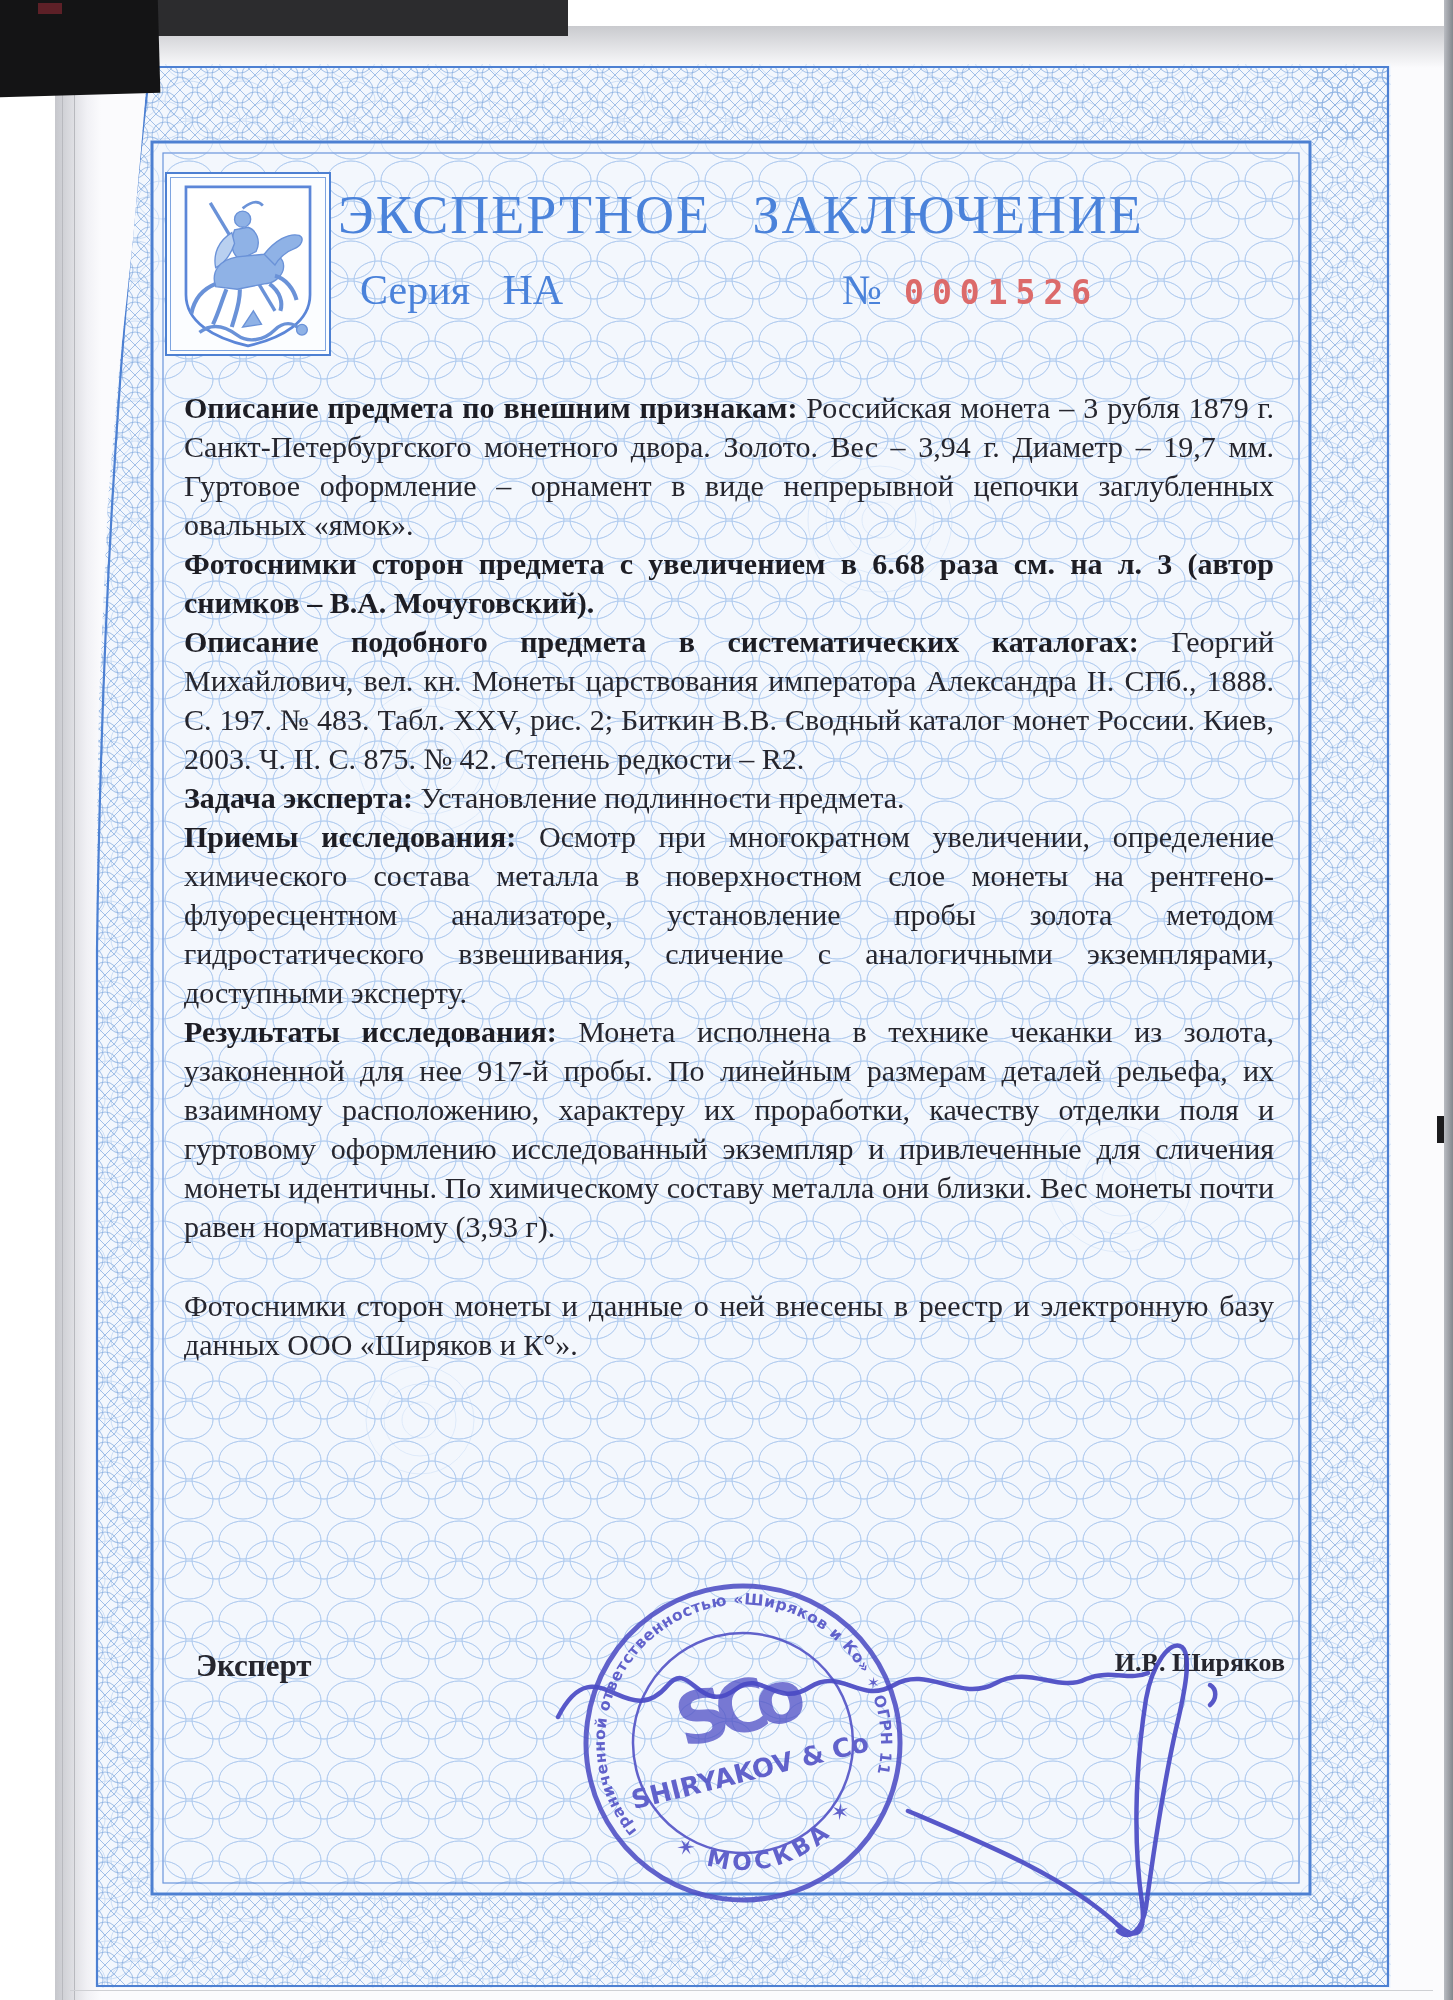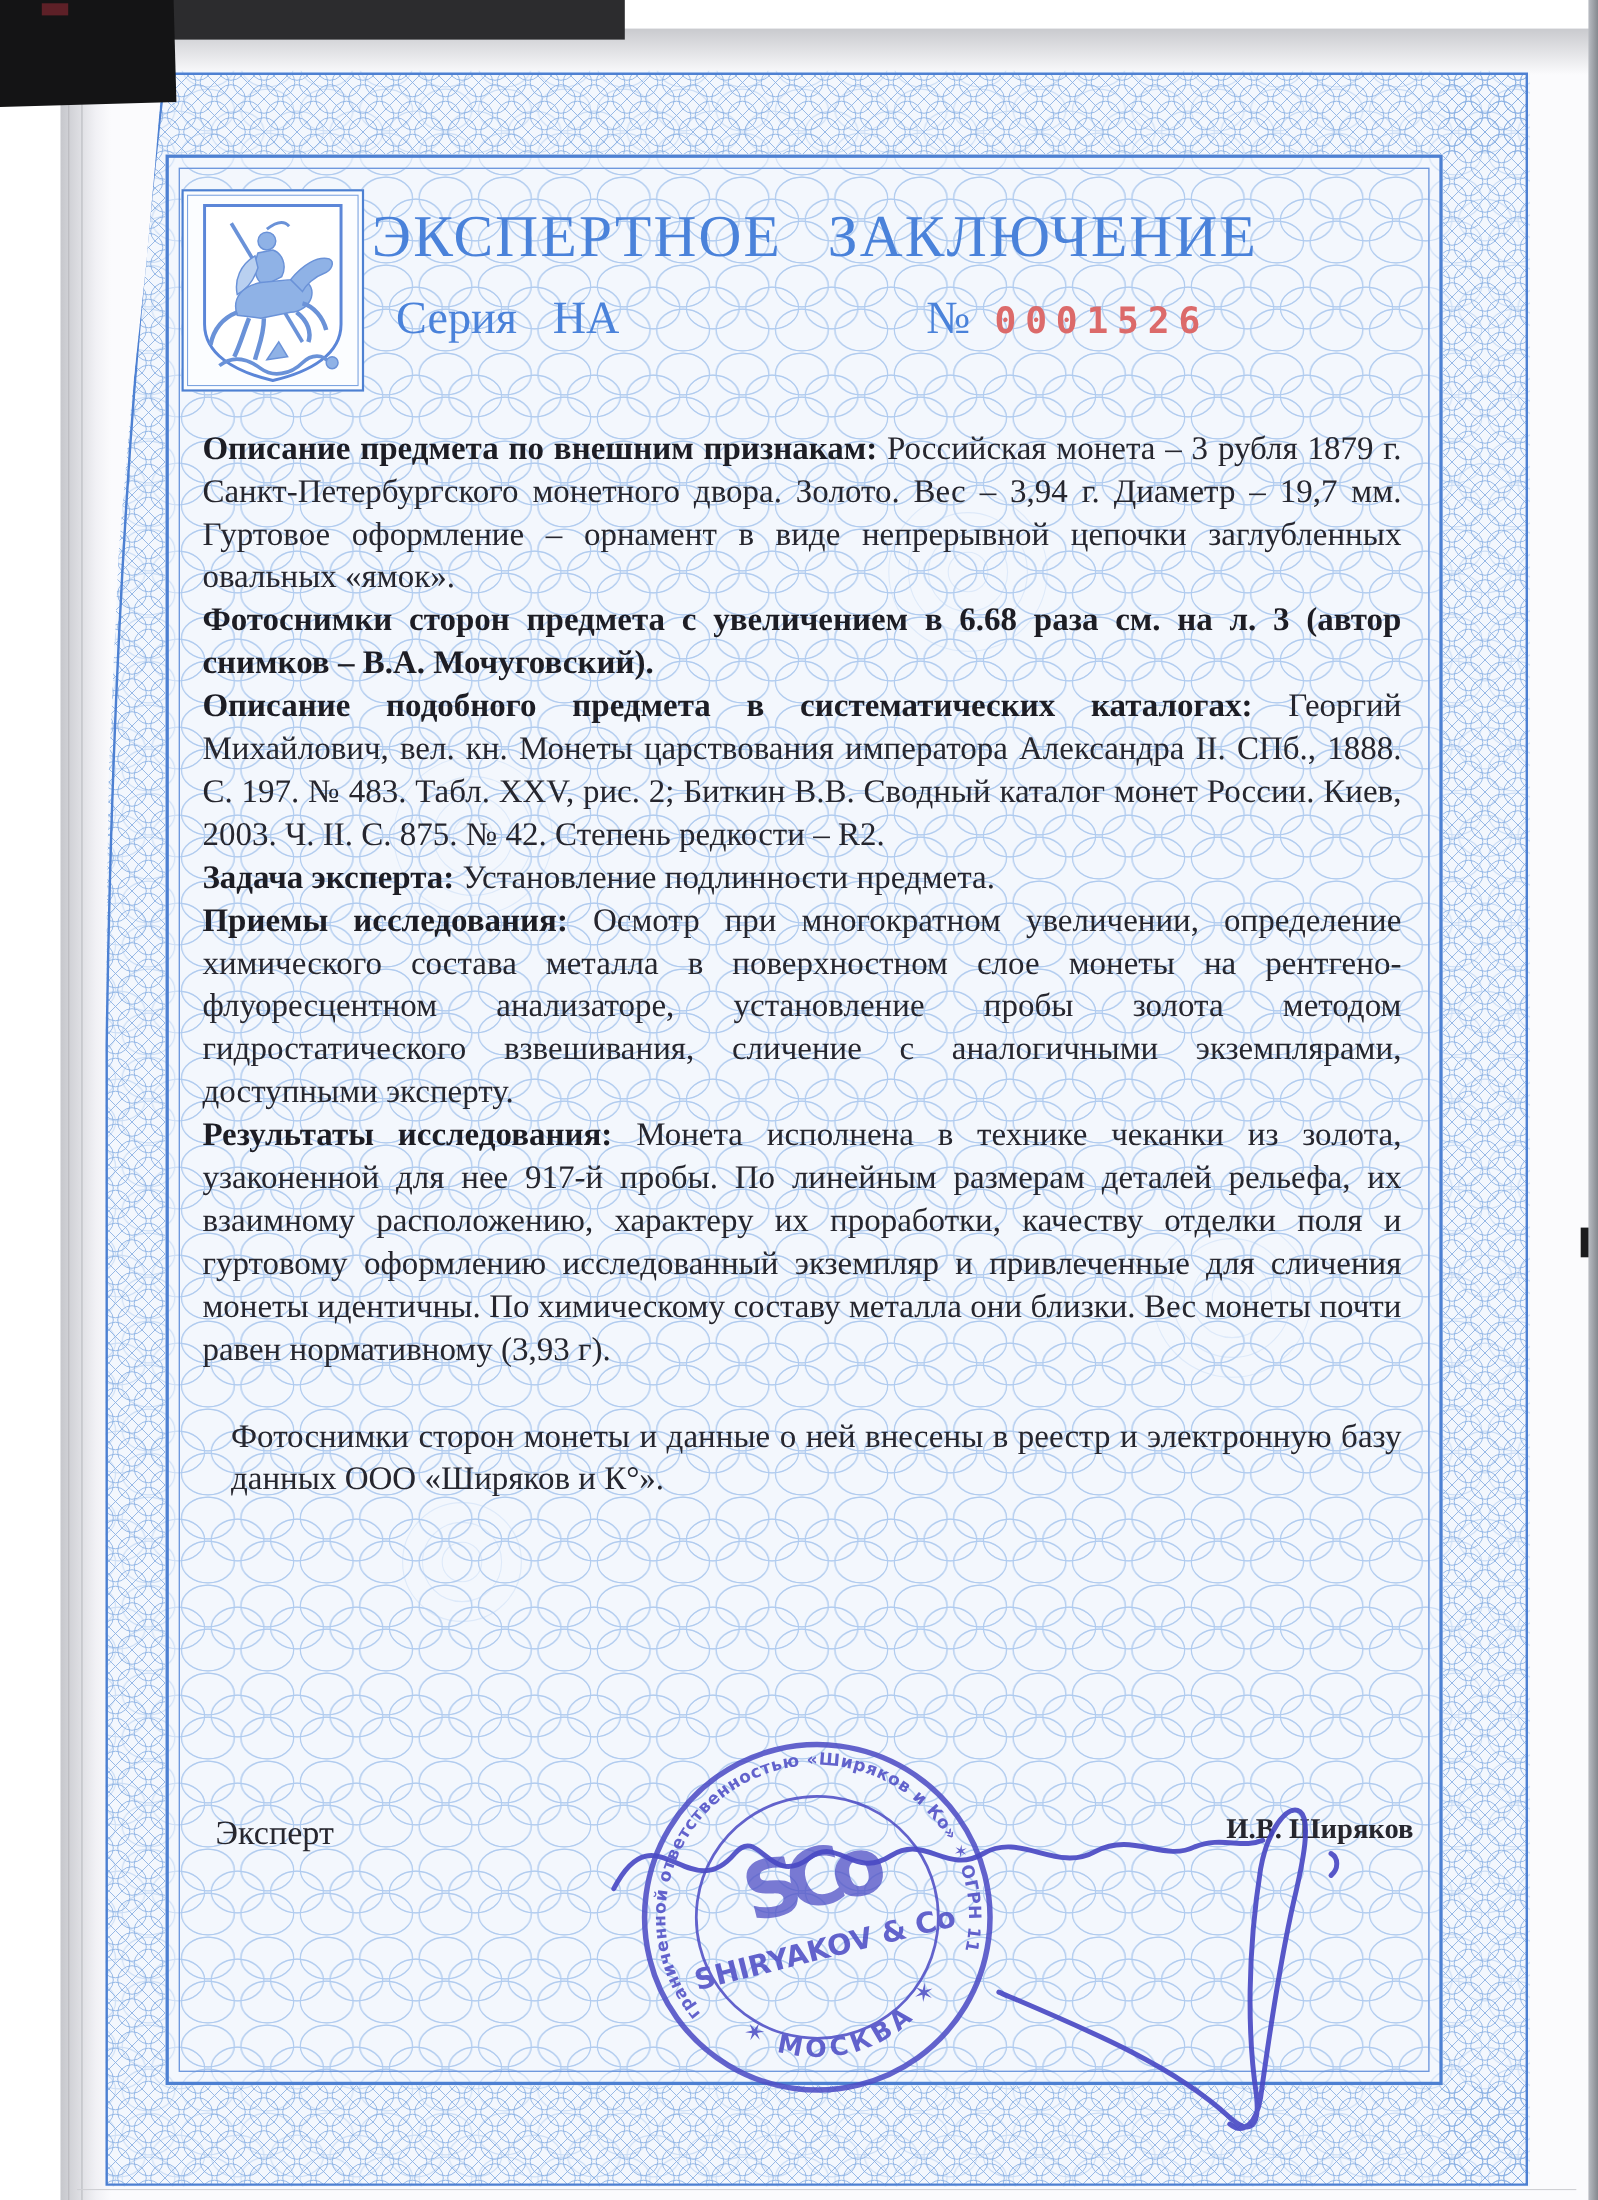--- a/index.html
+++ b/index.html
@@ -34,24 +34,24 @@
          font-size:54px;color:#4a82da;letter-spacing:2px;word-spacing:26px;}
   .series{position:absolute;left:360px;top:266px;font-size:42px;color:#4a82da;word-spacing:22px;}
   .numero{position:absolute;left:842px;top:266px;display:flex;align-items:baseline;}
   .numero .no{font-size:42px;color:#4a82da;}
   .digits{font-family:"DejaVu Sans Mono",monospace;font-weight:bold;font-size:33px;
           color:#dc6a6a;letter-spacing:8px;margin-left:22px;text-align:center;}
 
   .body{position:absolute;left:184px;top:388px;width:1090px;font-size:30px;line-height:39px;
         color:#26262e;text-align:justify;}
   .body p{margin:0;}
-  .body p.gap{margin-top:40px;margin-left:26px;}
+  .body p.gap{margin-top:40px;}
   .body b{font-weight:bold;color:#1d1d24;}
 
-  .footer-left{position:absolute;left:196px;top:1648px;font-size:31px;font-weight:normal;color:#26262e;}
+  .footer-left{position:absolute;left:196px;top:1648px;font-size:31px;font-weight:bold;color:#26262e;}
   .footer-right{position:absolute;right:168px;top:1648px;font-size:26px;font-weight:bold;color:#26262e;}
 
   .stamp{position:absolute;left:575px;top:1575px;}
   .sig{position:absolute;left:530px;top:1585px;}
 </style>
 </head>
 <body>
 
 <div id="scan">
 

